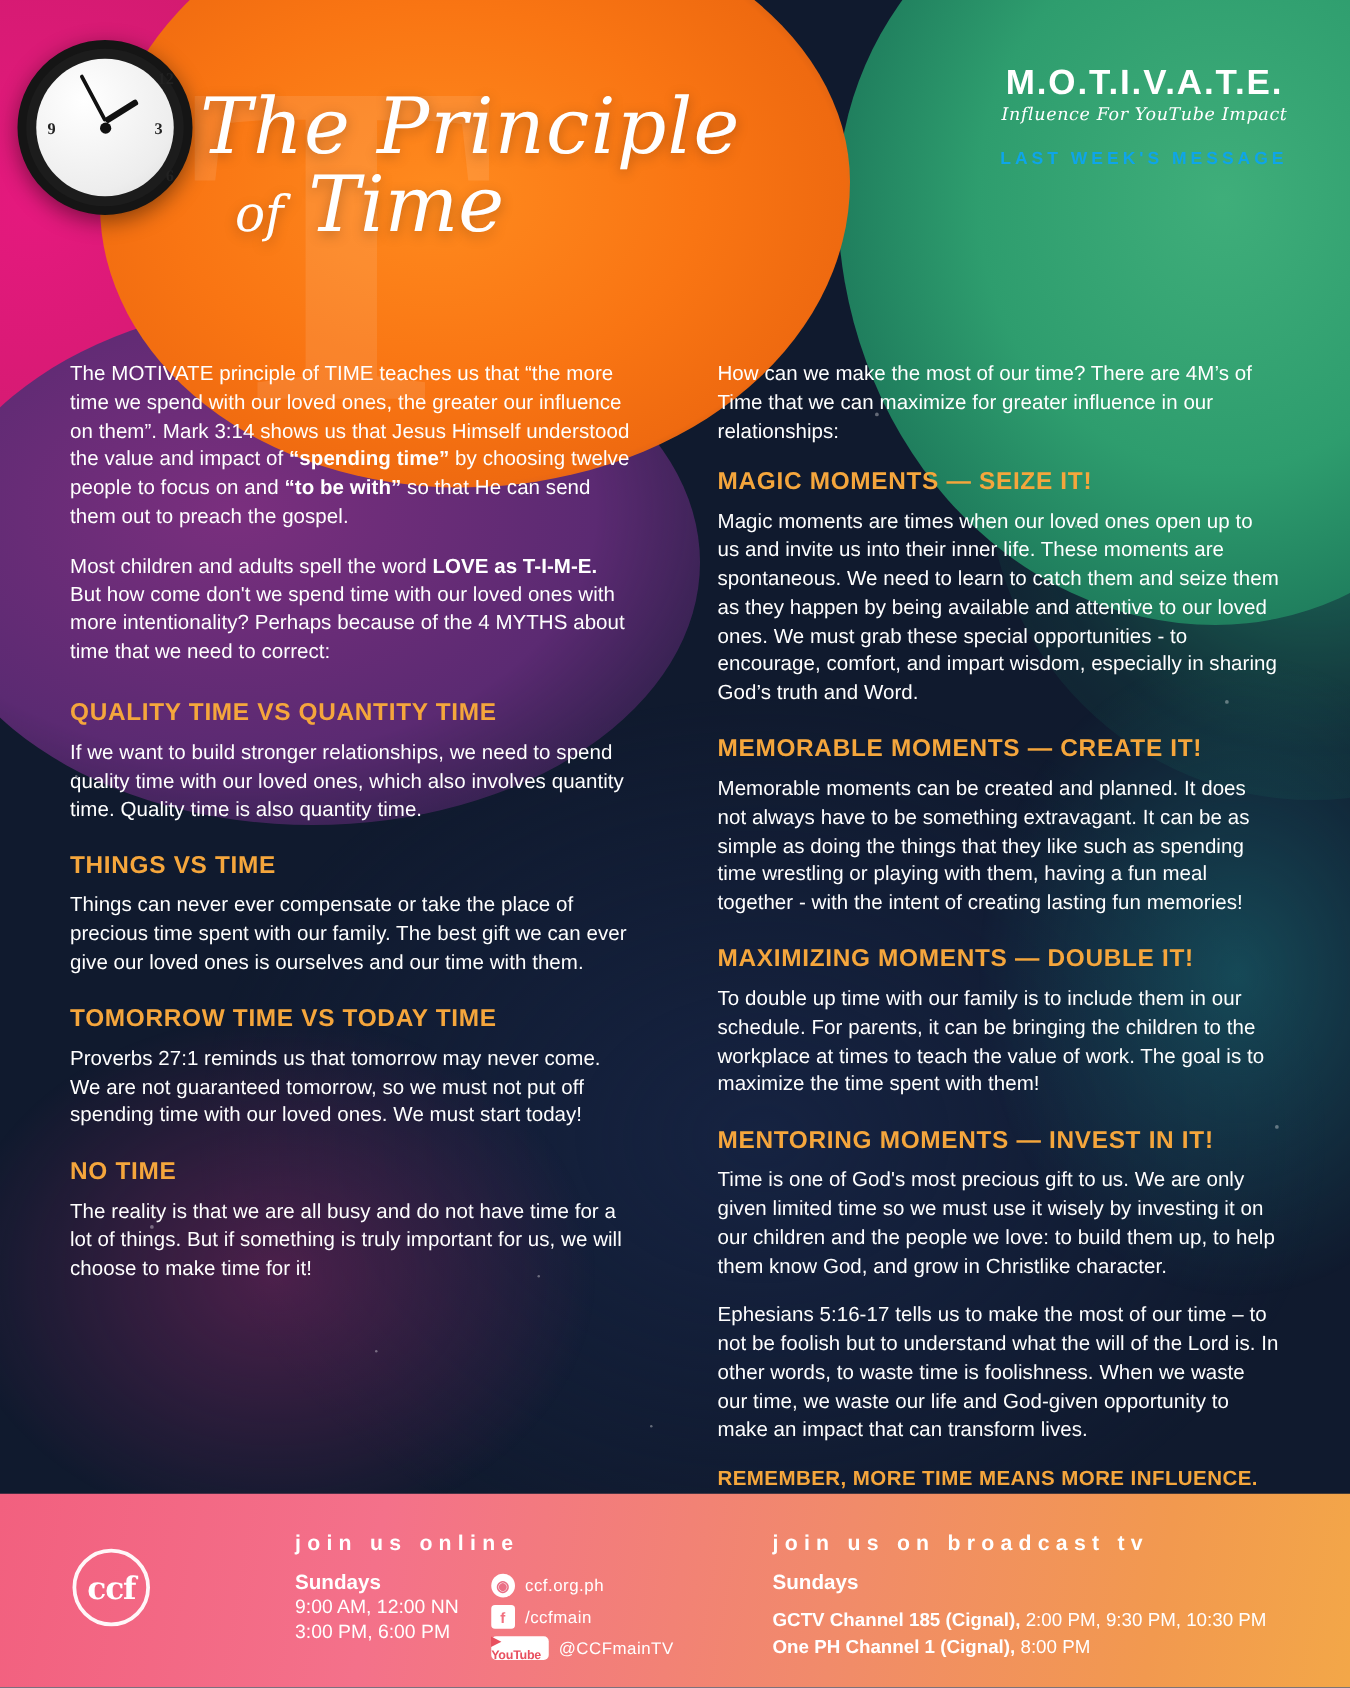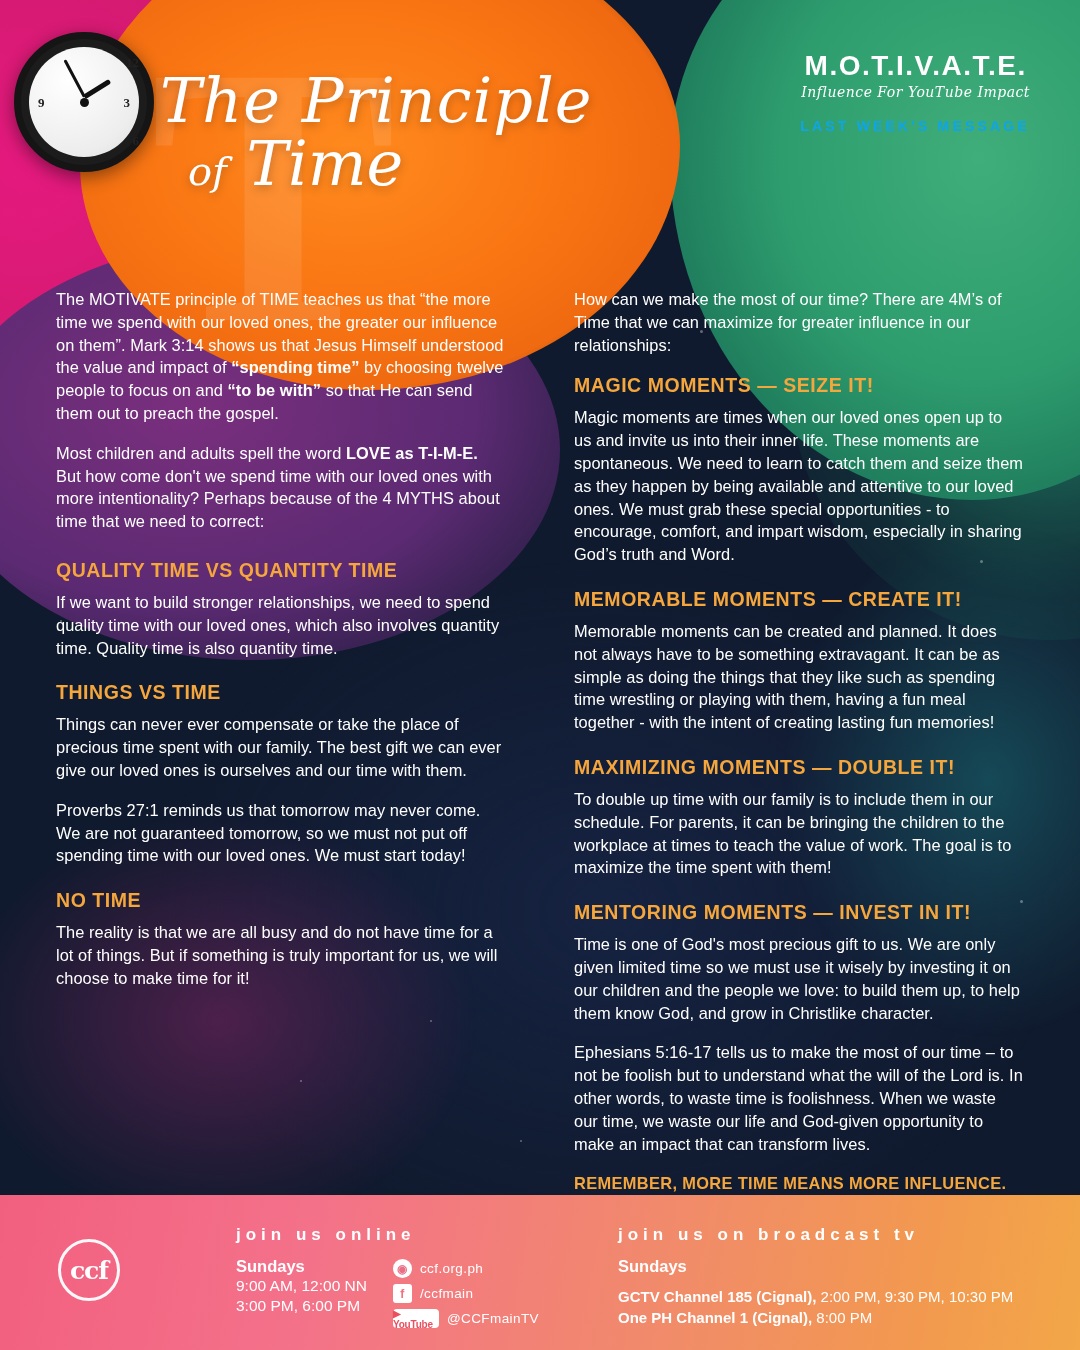--- a/index.html
+++ b/index.html
@@ -282,20 +282,21 @@
       <p class="body">
         <span>Most children and adults spell the word </span><b>LOVE as T-I-M-E.</b><span> But how come don't we spend time with our loved ones with more intentionality?  Perhaps because of the 4 MYTHS about time that we need to correct:</span>
       </p>
 
       <h3 class="head first">QUALITY TIME VS QUANTITY TIME</h3>
       <p class="body">If we want to build stronger relationships, we need to spend quality time with our loved ones, which also involves quantity time. Quality time is also quantity time.</p>
 
       <h3 class="head">THINGS VS TIME</h3>
       <p class="body">Things can never ever compensate or take the place of precious time spent with our family. The best gift we can ever give our loved ones is ourselves and our time with them.</p>
 
+      <h3 class="head">TOMORROW TIME VS TODAY TIME</h3>
       <p class="body">Proverbs 27:1 reminds us that tomorrow may never come. We are not guaranteed tomorrow, so we must not put off spending time with our loved ones. We must start today!</p>
 
       <h3 class="head">NO TIME</h3>
       <p class="body">The reality is that we are all busy and do not have time for a lot of things. But if something is truly important for us, we will choose to make time for it!</p>
     </div>
 
     <div class="col">
       <p class="body">How can we make the most of our time? There are 4M’s of Time that we can maximize for greater influence in our relationships:</p>
 
       <h3 class="head" style="margin-top:18px">MAGIC MOMENTS — SEIZE IT!</h3>

